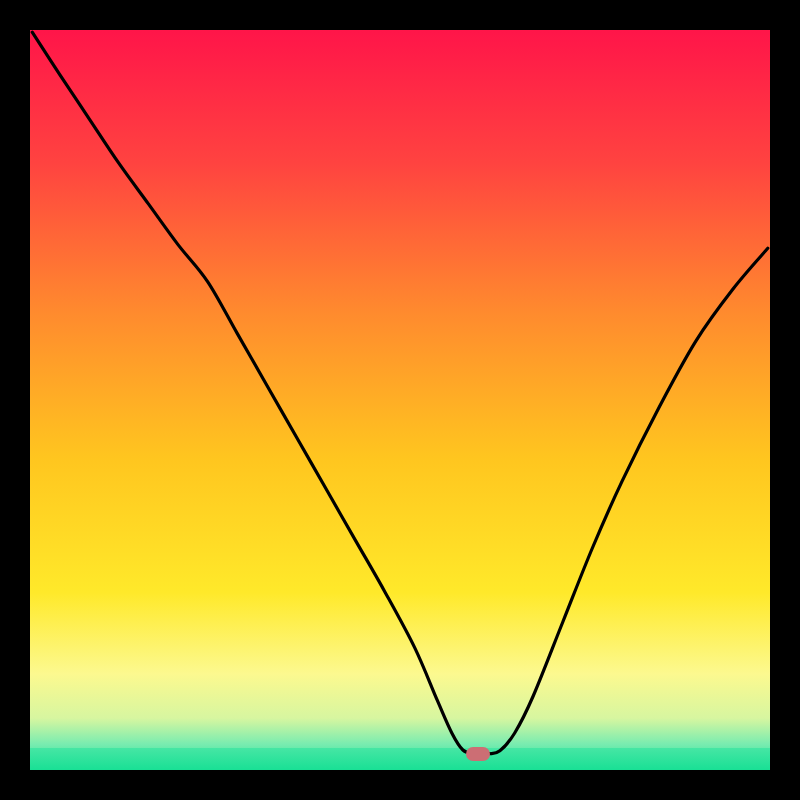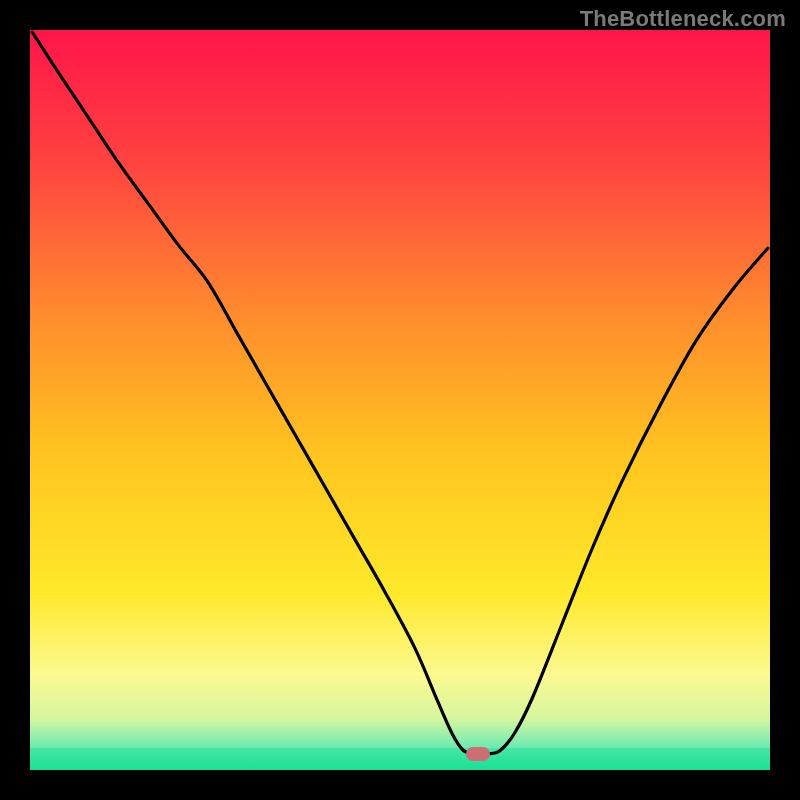--- a/index.html
+++ b/index.html
@@ -59,21 +59,20 @@
     z-index: 30;
     border-radius: 999px;
     background: #cc6e74;
     
   }
 </style>
 </head>
 <body>
 
 <div class="outer">
-  <div class="watermark">TheBottleneck.com</div>
 
   <div class="plot">
     <div class="gradient" style="background: linear-gradient(rgb(255, 21, 73) 0%, rgb(255, 67, 64) 18%, rgb(255, 138, 46) 38%, rgb(255, 198, 31) 58%, rgb(255, 233, 42) 76%, rgb(252, 249, 143) 87%, rgb(215, 246, 160) 93%, rgb(121, 236, 176) 96.5%, rgb(25, 224, 149) 100%);"></div>
     <div class="green-band" style="height: 3%; background: linear-gradient(rgb(70, 230, 164) 0%, rgb(25, 224, 149) 100%);"></div>
     <svg class="curve" viewBox="0 0 740 740" preserveAspectRatio="none">
       <path d="M 2.22 2.22 C 6.78 9.25, 20.10 29.97, 29.60 44.40 C 39.10 58.83, 49.33 74.00, 59.20 88.80 C 69.07 103.60, 78.93 119.02, 88.80 133.20 C 98.67 147.38, 108.53 160.33, 118.40 173.90 C 128.27 187.47, 138.13 201.65, 148.00 214.60 C 157.87 227.55, 167.73 236.80, 177.60 251.60 C 187.47 266.40, 197.33 286.13, 207.20 303.40 C 217.07 320.67, 226.93 337.93, 236.80 355.20 C 246.67 372.47, 256.53 389.73, 266.40 407.00 C 276.27 424.27, 286.13 441.53, 296.00 458.80 C 305.87 476.07, 315.73 493.33, 325.60 510.60 C 335.47 527.87, 345.33 544.52, 355.20 562.40 C 365.07 580.28, 376.17 600.02, 384.80 617.90 C 393.43 635.78, 400.83 655.52, 407.00 669.70 C 413.17 683.88, 417.48 694.61, 421.80 703.00 C 426.12 711.39, 429.20 716.57, 432.90 720.02 C 436.60 723.47, 439.68 723.10, 444.00 723.72 C 448.32 724.34, 454.48 724.21, 458.80 723.72 C 463.12 723.23, 465.58 724.21, 469.90 720.76 C 474.22 717.31, 479.15 712.13, 484.70 703.00 C 490.25 693.87, 495.18 684.50, 503.20 666.00 C 511.22 647.50, 522.93 616.67, 532.80 592.00 C 542.67 567.33, 552.53 541.43, 562.40 518.00 C 572.27 494.57, 580.90 474.83, 592.00 451.40 C 603.10 427.97, 616.67 400.83, 629.00 377.40 C 641.33 353.97, 653.67 330.53, 666.00 310.80 C 678.33 291.07, 691.04 274.42, 703.00 259.00 C 714.96 243.58, 731.98 225.08, 737.78 218.30" fill="none" stroke="#000" stroke-width="3.2" stroke-linecap="round" stroke-linejoin="round"></path>
     </svg>
     <div class="marker" style="width: 24px; height: 14px; background: rgb(204, 110, 116); left: calc(60.5% - 12px); bottom: calc(2.2% - 7px);"></div>
   </div>
 </div>

